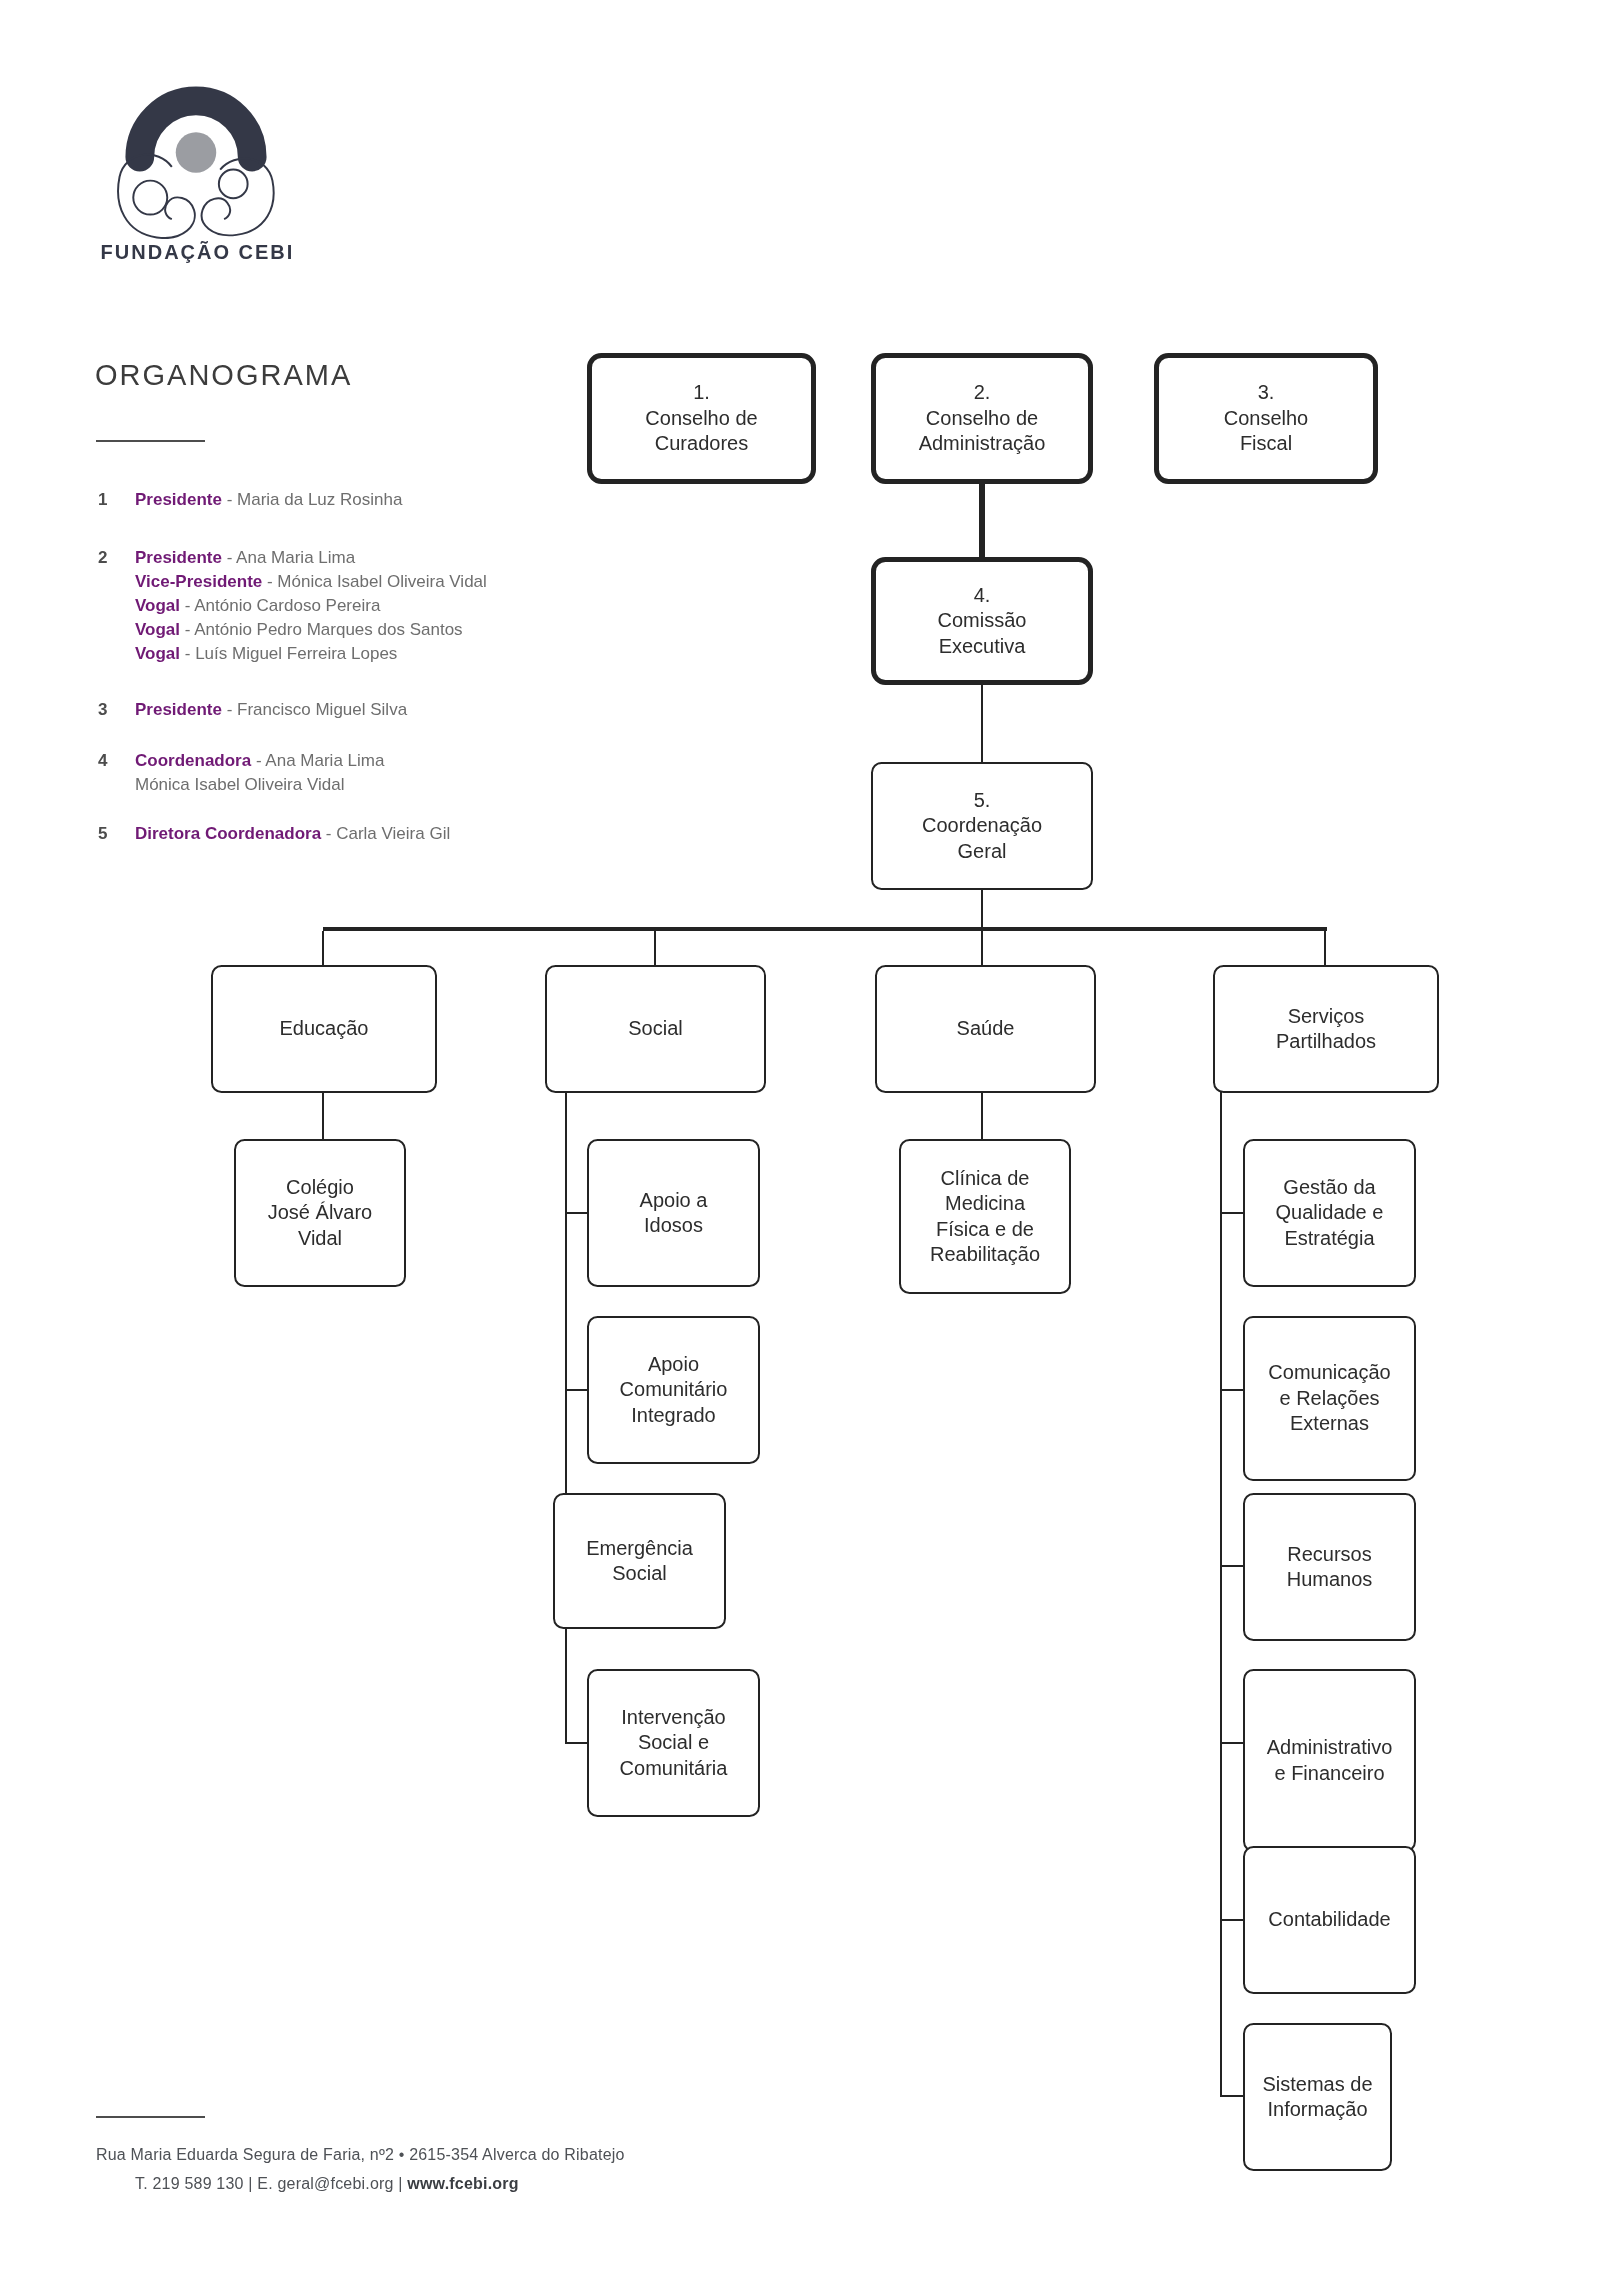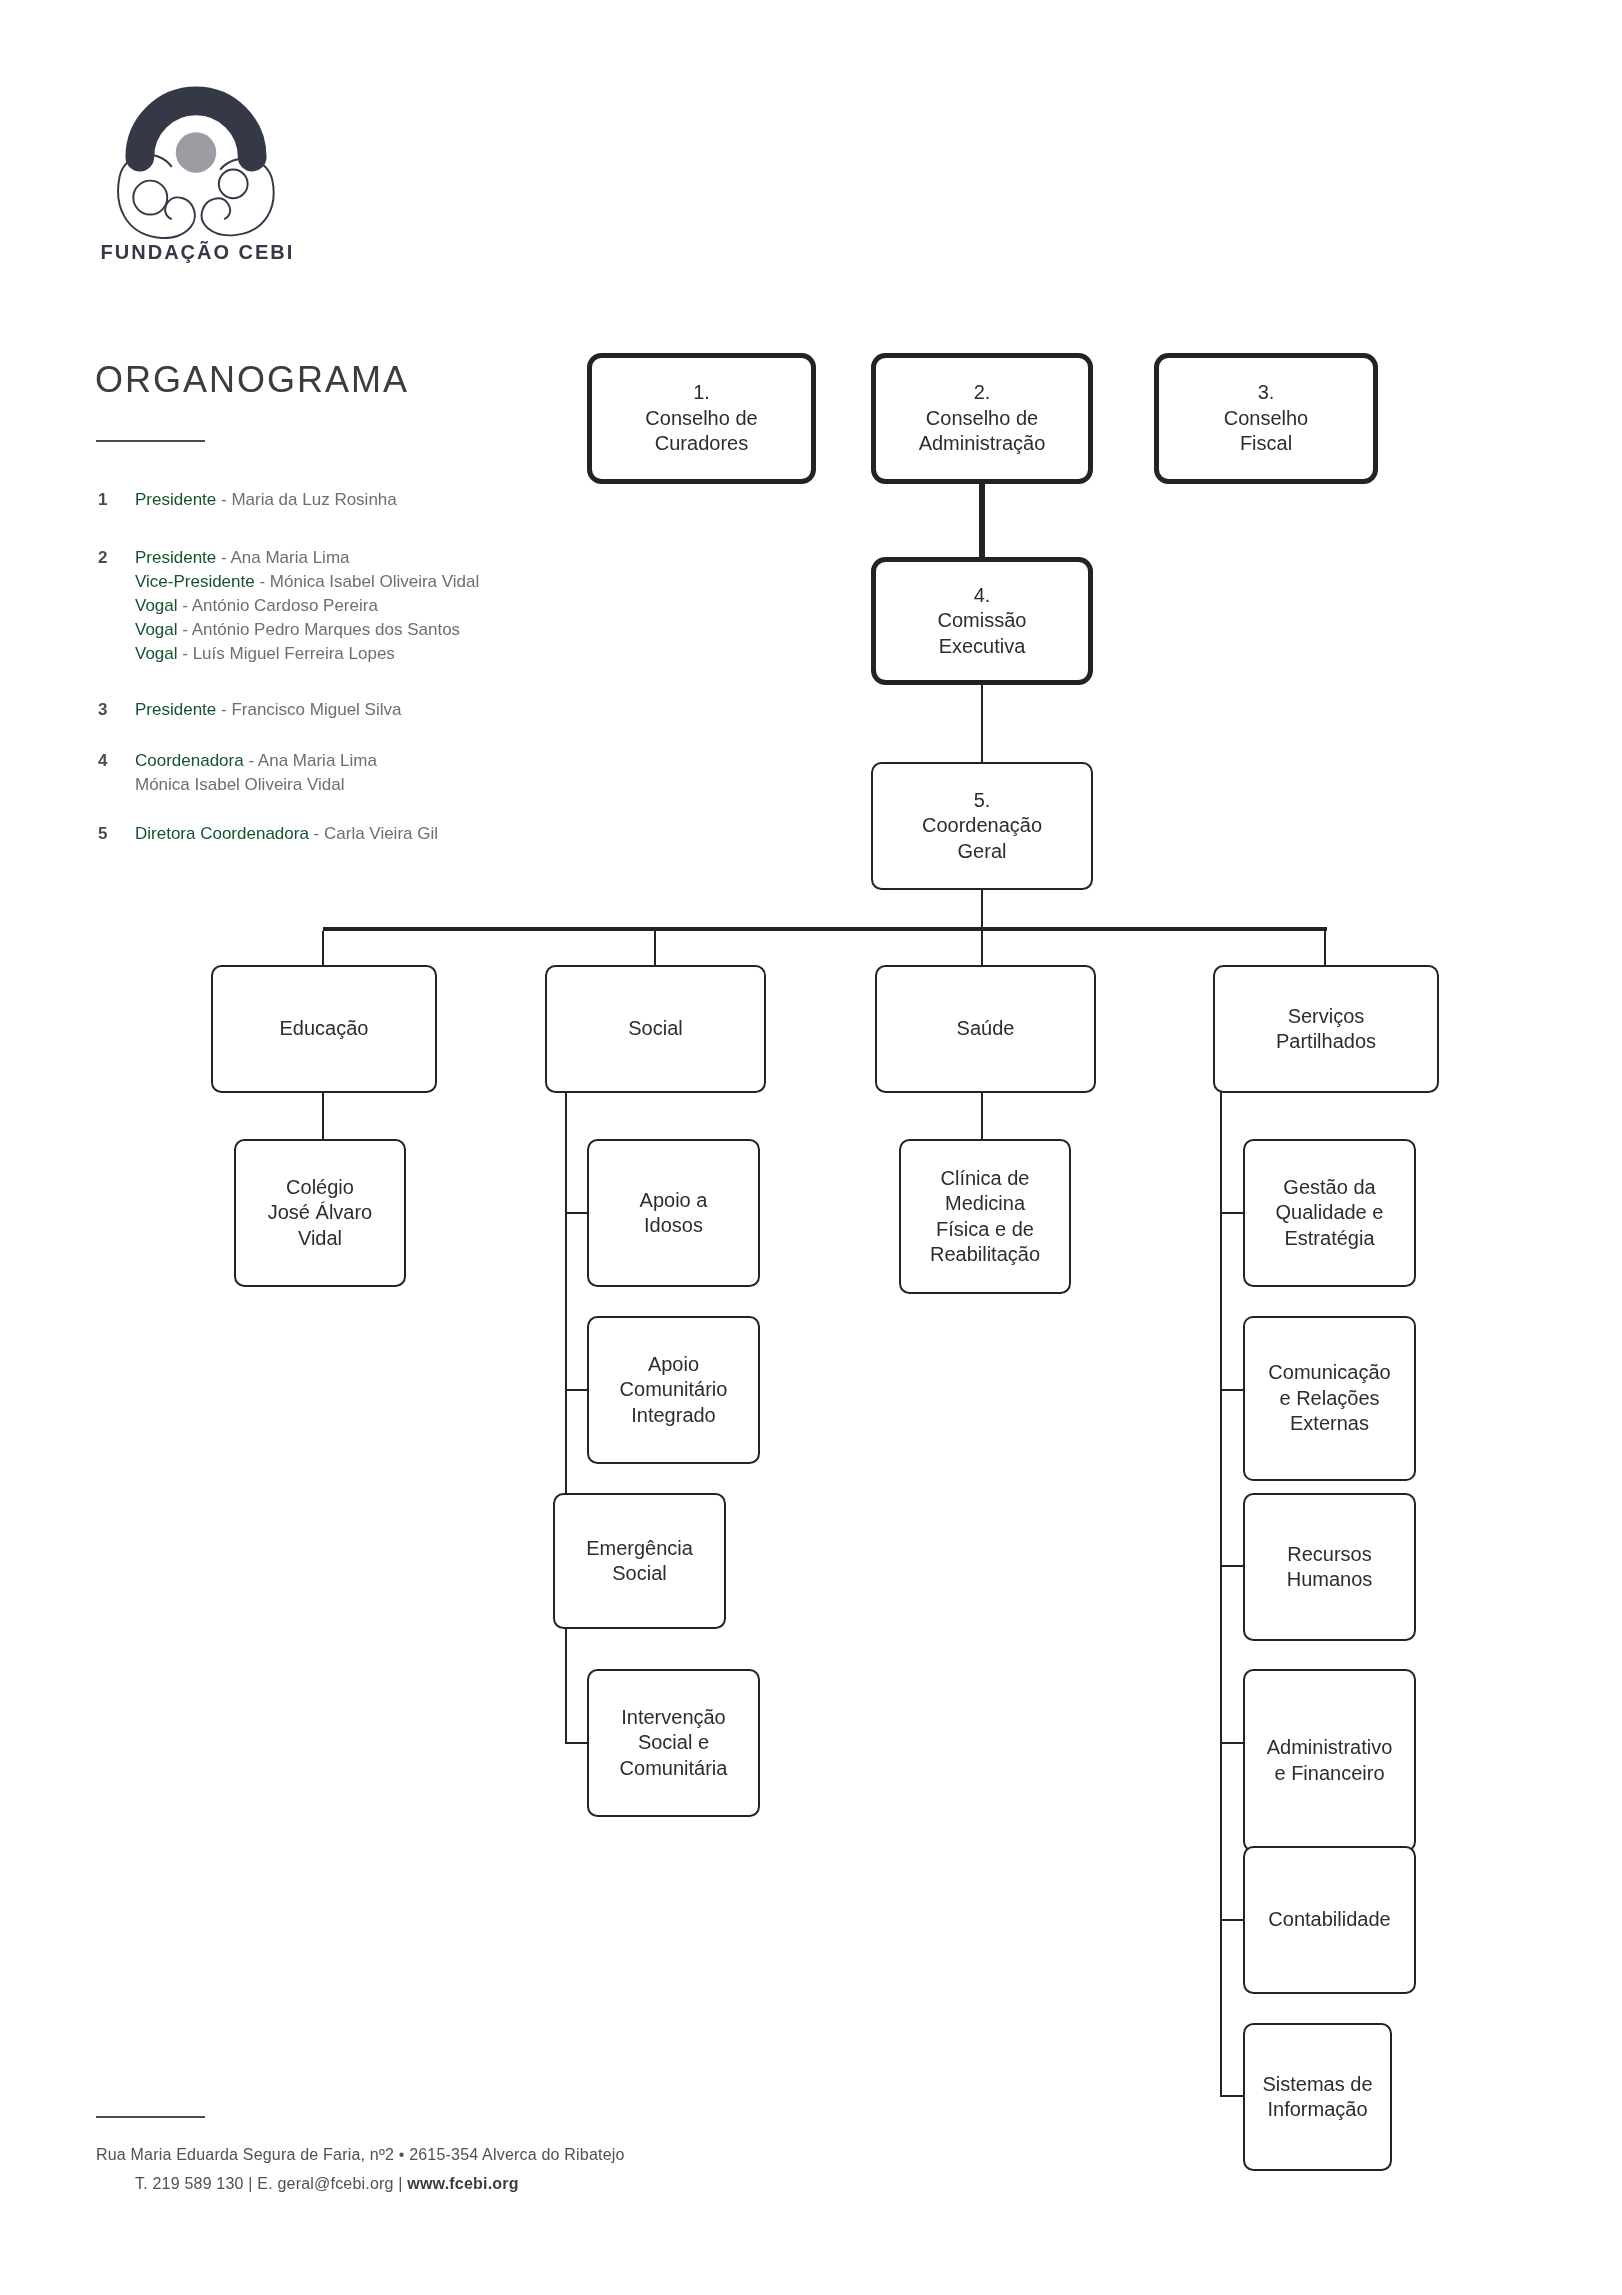--- a/index.html
+++ b/index.html
@@ -6,30 +6,30 @@
   .page{position:relative;width:1623px;height:2295px;background:#ffffff;overflow:hidden;
         font-family:"Liberation Sans","DejaVu Sans",sans-serif;}
 
   
   .logo-wrap{position:absolute;left:98px;top:85px;width:203px;}
   .logo-mark{display:block;}
   .logo-word{position:absolute;left:2.6px;top:156px;font-size:20px;font-weight:700;
              letter-spacing:2px;color:#343847;white-space:nowrap;}
 
   
-  .title{position:absolute;left:95px;top:359px;font-size:36px;font-weight:200;
+  .title{position:absolute;left:95px;top:359px;font-size:29px;font-weight:200;
          letter-spacing:2px;color:#3c3c3c;white-space:nowrap;}
   .rule{position:absolute;height:2px;background:#4d4d4d;}
   .rule-title{left:96px;top:440px;width:109px;}
   .rule-footer{left:96px;top:2116px;width:109px;}
 
   .legend-item{position:absolute;left:98px;display:flex;align-items:flex-start;
                font-size:17px;line-height:24px;color:#6e6e6e;}
   .legend-num{width:37px;font-weight:700;color:#4c4c4c;flex:0 0 37px;}
-  .legend-entry b{font-weight:400;color:#14532d;}
+  .legend-entry b{font-weight:700;color:#701a75;}
   .li-1{top:488px;} .li-2{top:546px;} .li-3{top:698px;} .li-4{top:749px;} .li-5{top:822px;}
 
   
   .box{position:absolute;box-sizing:border-box;background:#ffffff;border:2px solid #232323;
        border-radius:10.5px;display:flex;align-items:center;justify-content:center;
        text-align:center;white-space:pre-line;color:#2d2d2d;font-size:20px;line-height:25.5px;}
   .heavy{border-width:5.9px;border-radius:14.4px;}
   .line{position:absolute;background:#232323;}
 
   .b-curadores{left:587px;top:353px;width:229px;height:131px;}

